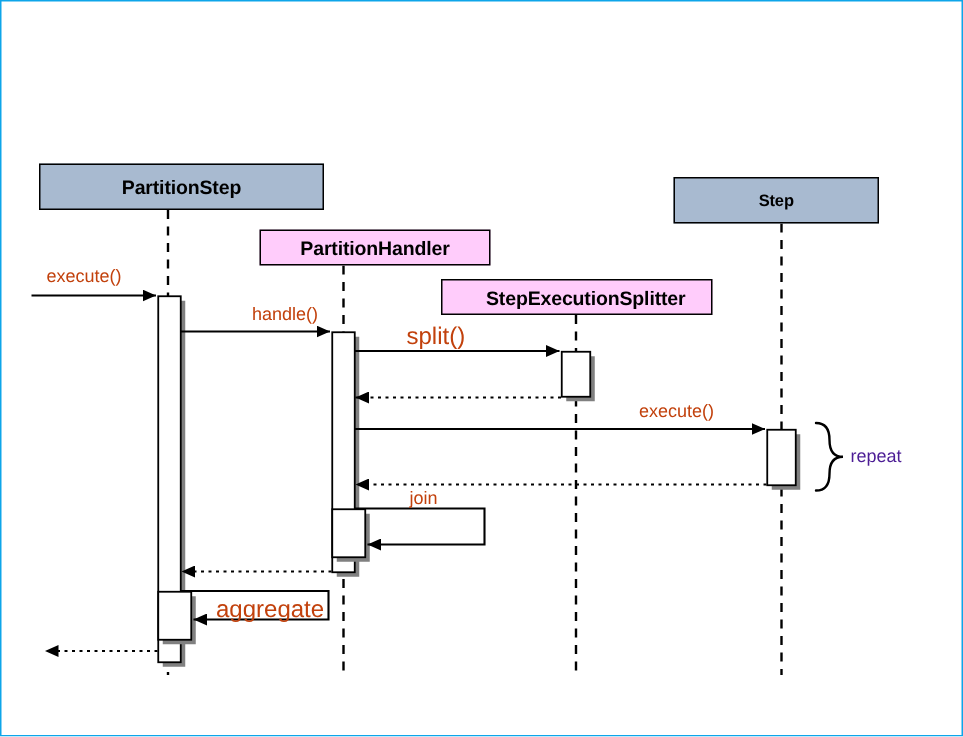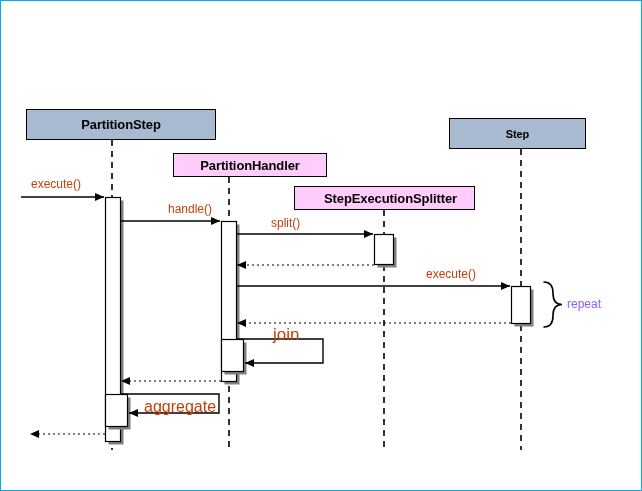--- a/index.html
+++ b/index.html
@@ -47,21 +47,21 @@
   .msg-label {
     position: absolute;
     color: #c2410c;
     white-space: nowrap;
     user-select: none;
     line-height: 1;
   }
   
   .note-label {
     position: absolute;
-    color: #8b5cf6;
+    color: #4c1d95;
     white-space: nowrap;
     user-select: none;
     line-height: 1;
   }
 </style>
 </head>
 <body>
 
 <div id="canvas">
 
@@ -125,23 +125,23 @@
         <span>StepExecutionSplitter</span>
       </div>
       <div class="participant steel" style="left: 448px; top: 117px; width: 137px; height: 31px; font-size: 11px;">
         <span>Step</span>
       </div>
     </div>
 
   <div id="labels-host">
       <div class="msg-label" style="left: 30px; top: 177px; font-size: 12px;">execute()</div>
       <div class="msg-label" style="left: 139px; top: 202px; font-size: 12px; padding-left: 28px;">handle()</div>
-      <div class="msg-label" style="left: 270px; top: 216px; font-size: 12px;">split()</div>
+      <div class="msg-label" style="left: 270px; top: 216px; font-size: 16px;">split()</div>
       <div class="msg-label" style="left: 425px; top: 267px; font-size: 12px;">execute()</div>
-      <div class="msg-label" style="left: 272px; top: 325px; font-size: 17px;">join</div>
+      <div class="msg-label" style="left: 272px; top: 325px; font-size: 12px;">join</div>
       <div class="msg-label" style="left: 143px; top: 398px; font-size: 16px;">aggregate</div>
     </div>
 
   <div id="annotations-host">
       <div class="note-label" style="left: 566px; top: 297px; font-size: 12px;">repeat</div>
     </div>
 
 </div>
 
 </body></html>

